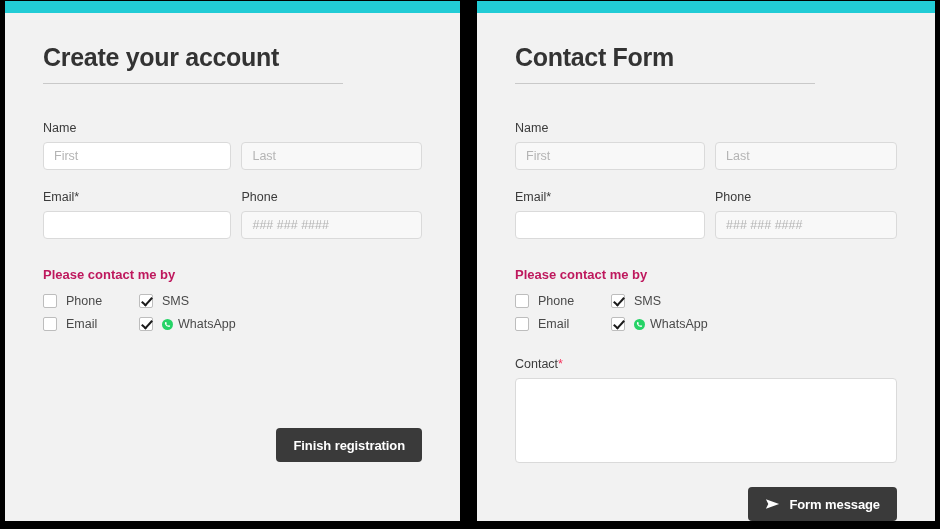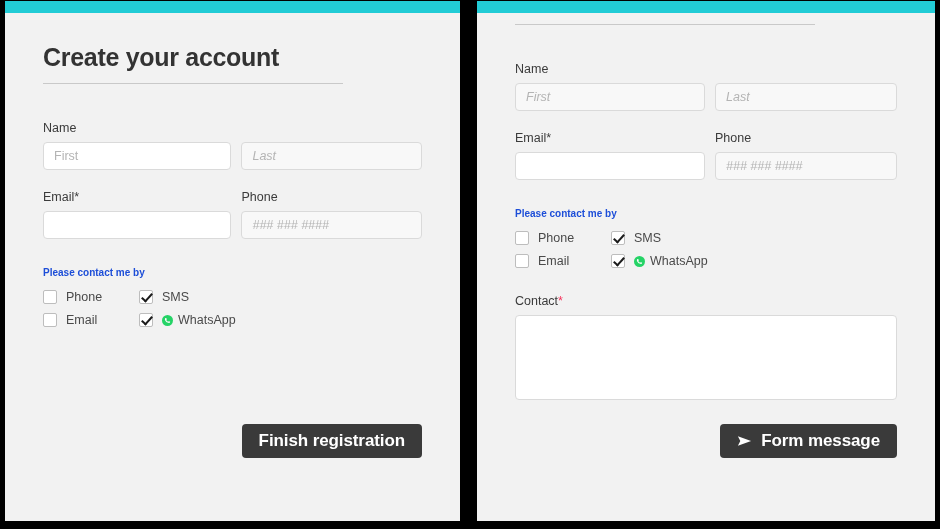--- a/index.html
+++ b/index.html
@@ -81,36 +81,36 @@
     height: 28px;
     border: 1px solid #dadada;
     border-radius: 4px;
     background: #ffffff;
     display: flex;
     align-items: center;
     padding: 12px 10px;
     font-size: 12.5px;
     color: #b4b4b4;
   }
-  .input-box.tinted { background: #f8f8f8; font-style: italic; }
+  .input-box.tinted { background: #f8f8f8; }
 
   .textarea-box {
     height: 85px;
     border: 1px solid #dadada;
     border-radius: 4px;
     background: #ffffff;
     width: 100%;
   }
 
   
   .checkbox-section { margin-top: 28px; }
   .checkbox-title {
-    font-size: 10px;
+    font-size: 13px;
     font-weight: bold;
-    color: #1d4ed8;
+    color: #be185d;
     margin-bottom: 12px;
   }
   .checkbox-grid {
     display: grid;
     grid-template-columns: 96px auto;
     row-gap: 9px;
   }
   .checkbox-item {
     display: flex;
     align-items: center;
@@ -158,21 +158,21 @@
     display: flex;
     justify-content: flex-end;
     margin-top: 24px;
   }
   .dark-button {
     background: #3a3a3a;
     color: #ffffff;
     border: none;
     border-radius: 4px;
     font-family: "Liberation Sans", sans-serif;
-    font-size: 17px;
+    font-size: 13px;
     font-weight: bold;
     padding: 8px 17px;
     height: 34px;
     display: flex;
     align-items: center;
     gap: 9px;
     cursor: pointer;
     letter-spacing: -0.1px;
   }
   .send-icon {
@@ -253,20 +253,21 @@
         </button>
       </div>
 
     </div>
   </div>
 
   <div class="panel panel-right">
     <div class="accent-bar"></div>
     <div class="panel-body">
 
+      <div class="heading">Contact Form</div>
       <div class="heading-rule rule-right"></div>
 
       <div class="name-block">
         <div class="field-label">Name</div>
         <div class="row">
           <div class="input-box col-a tinted">First</div>
           <div class="input-box col-b tinted">Last</div>
         </div>
       </div>
 

